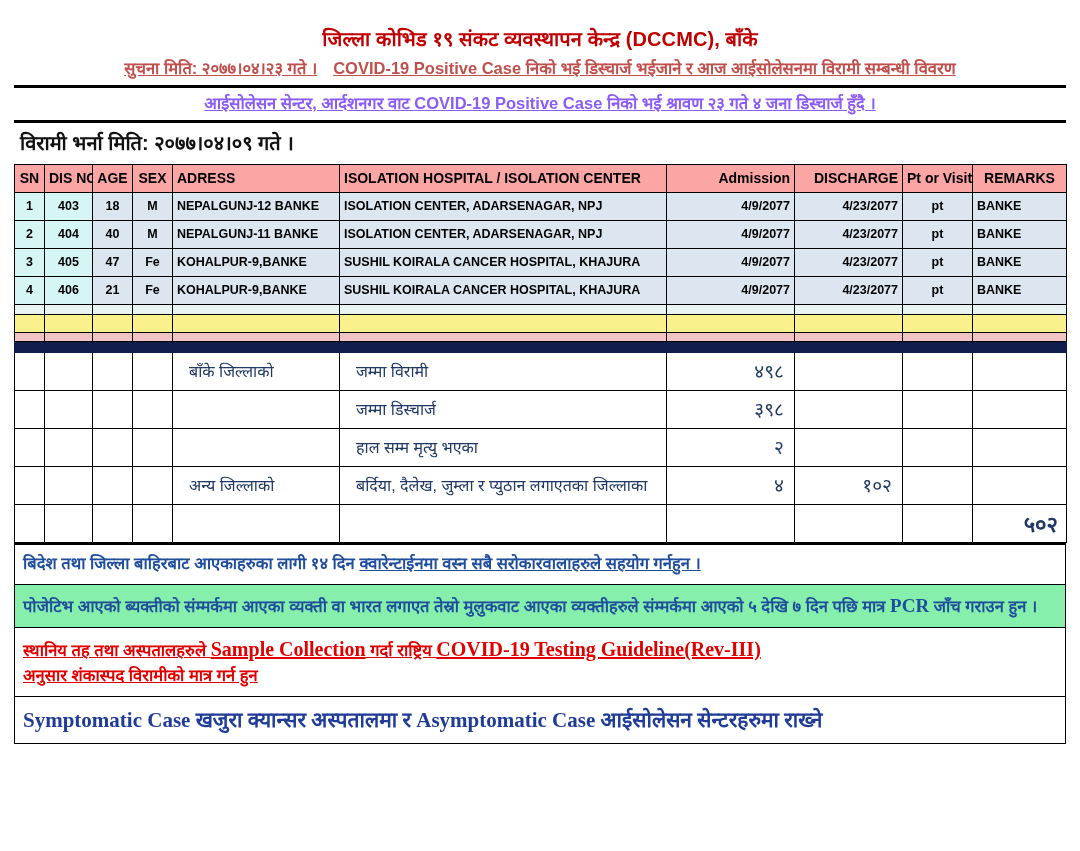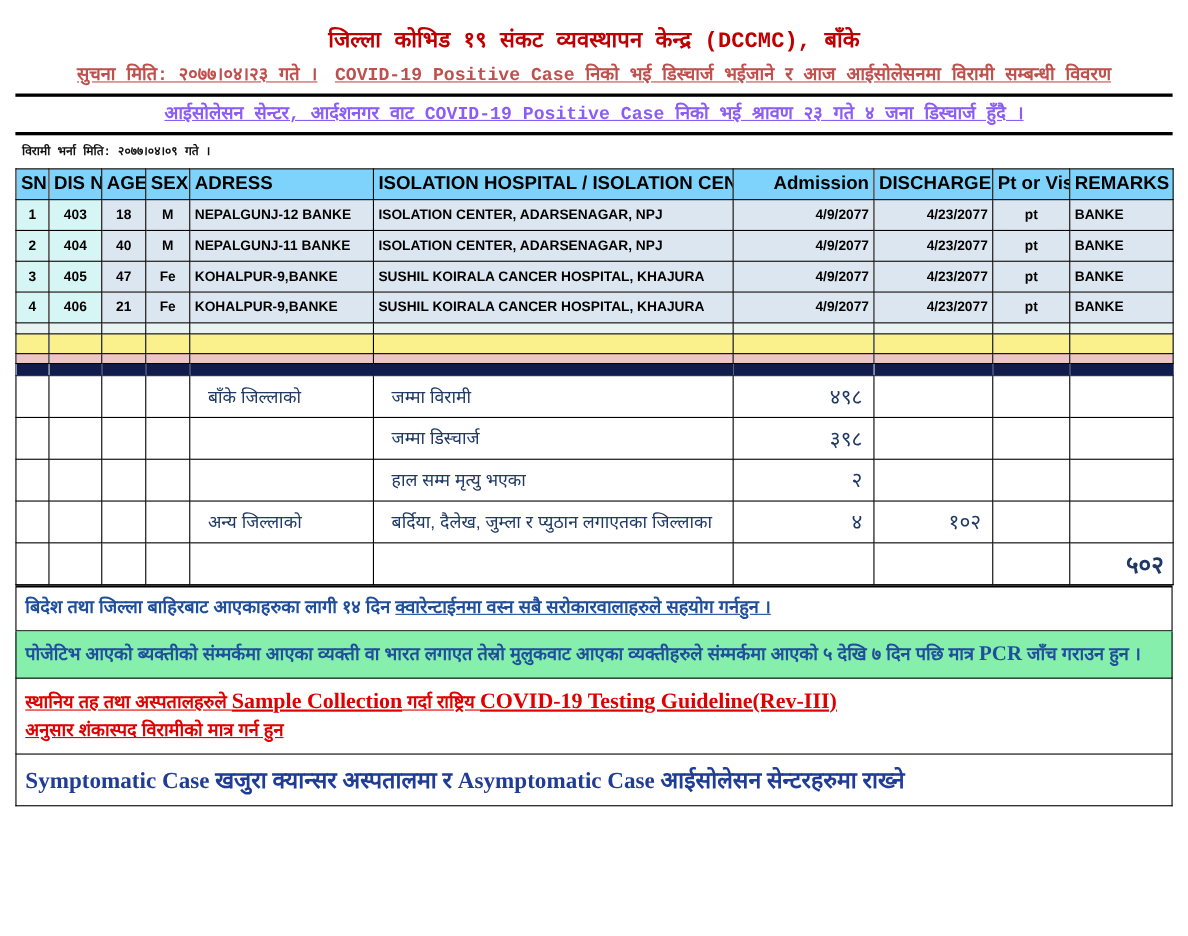--- a/index.html
+++ b/index.html
@@ -8,21 +8,21 @@
     background: #ffffff;
   }
   body {
     width: 1080px; height: 851px;
     font-family: "Liberation Sans", "DejaVu Sans", sans-serif;
     overflow: hidden;
     position: relative;
   }
 
   
-  .doc-header { padding: 0; font-family: Liberation Mono, monospace; }
+  .doc-header { padding: 0; }
 
   .title-main {
     text-align: center;
     color: #C00000;
     font-weight: bold;
     font-size: 20px;
     padding-top: 28px;
     letter-spacing: .1px;
     line-height: 1.1;
   }
@@ -55,21 +55,21 @@
   }
 
   .rule-thick2 {
     border-top: 3px solid #000;
     margin: 0 14px 0 14px;
   }
 
   .date-row {
     display: flex;
     padding: 6px 0 8px 20px;
-    font-size: 11px;
+    font-size: 20px;
     font-weight: bold;
     color: #111;
   }
   .date-row .d-left { width: 520px; }
   .date-row .d-right { }
 
   
   .tbl-wrap { padding: 0 14px; }
   table.main {
     width: 100%;
@@ -79,23 +79,23 @@
   }
   table.main td, table.main th {
     border: 1px solid #000;
     padding: 3px 4px;
     height: 28px;
     vertical-align: middle;
     overflow: hidden;
     white-space: nowrap;
   }
   thead th {
-    background: #7dd3fc;
-    font-weight: bold;
-    font-size: 17px;
+    background: #fca5a5;
+    font-weight: bold;
+    font-size: 14px;
     text-align: left;
     height: 38px;
     color: #000;
   }
   thead th.ctr { text-align: center; }
   thead th.rgt { text-align: right; }
 
   tbody td { background: #DCE6F0; color: #000; font-weight: bold; }
   tbody td.c-sn, tbody td.c-dis { background: #D6F5F5; }
   td.ctr { text-align: center; }

